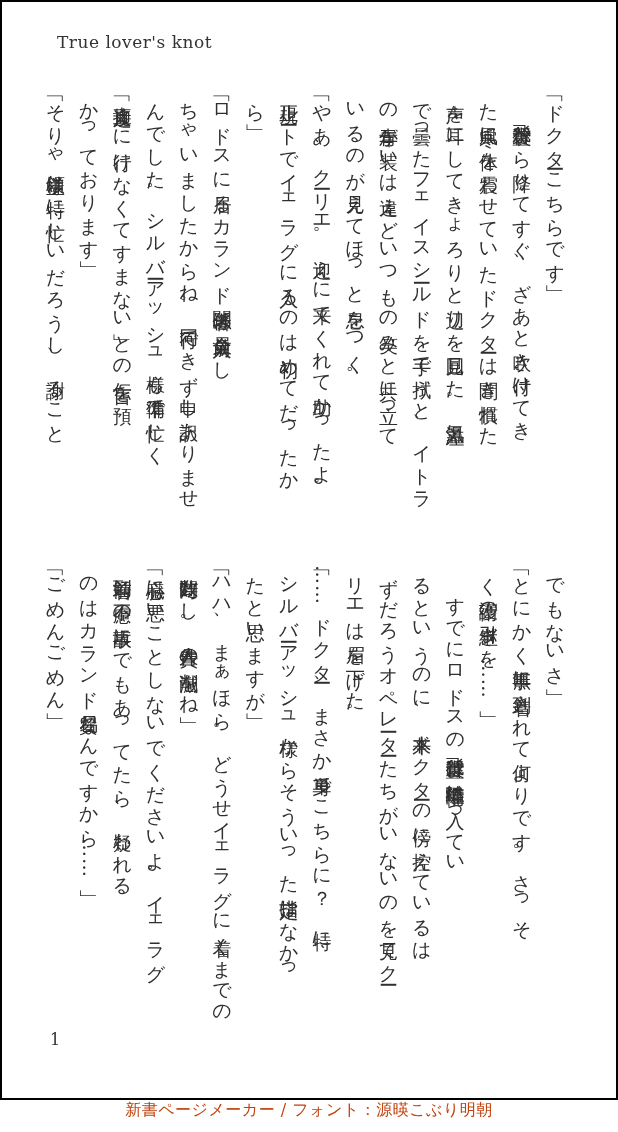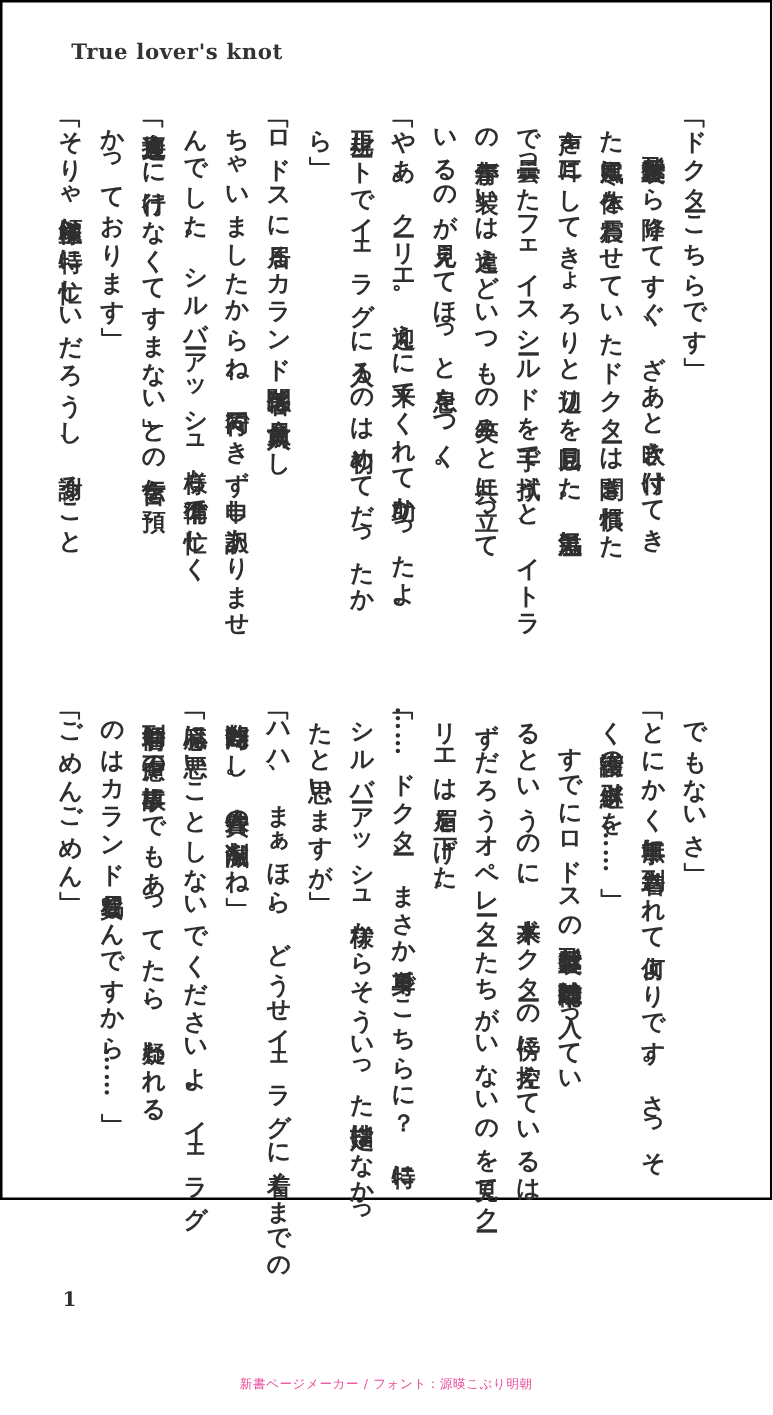--- a/index.html
+++ b/index.html
@@ -4,24 +4,23 @@
 <style>
   * { margin: 0; padding: 0; box-sizing: border-box; }
   html, body {
     width: 618px; height: 1132px;
     background: #ffffff;
     font-family: "DejaVu Serif", "Liberation Serif", serif;
   }
   .canvas { position: relative; width: 618px; height: 1132px; background: #ffffff; overflow: hidden; }
   .page {
     position: absolute; left: 0; top: 0;
-    width: 618px; height: 960px;
+    width: 618px; height: 1100px;
     background: #ffffff;
     border: 2px solid #000000;
-    font-weight: bold;
   }
   .page-title {
     position: absolute; left: 55px; top: 30px;
     font-size: 17px; color: #333333; letter-spacing: 0.5px;
   }
   .vblock {
     position: absolute; right: 44px;
     height: 452px; width: 534px;
     writing-mode: vertical-rl;
     text-orientation: mixed;
@@ -33,21 +32,21 @@
   .vblock-upper { top: 88px; }
   .vblock-lower { top: 562px; }
   .vline { white-space: pre; }
   .page-number {
     position: absolute; left: 48px; top: 1028px;
     font-size: 16px; color: #2f2f2f;
   }
   .footer-credit {
     position: absolute; left: 0; top: 1100px; width: 618px;
     text-align: center;
-    font-size: 10px; color: #ec4899;
+    font-size: 16px; color: #c2410c;
     letter-spacing: 0.5px;
   }
 </style>
 </head>
 <body>
 
 <div class="canvas">
   <div class="page">
 
     <div class="page-title">True lover's knot</div>

